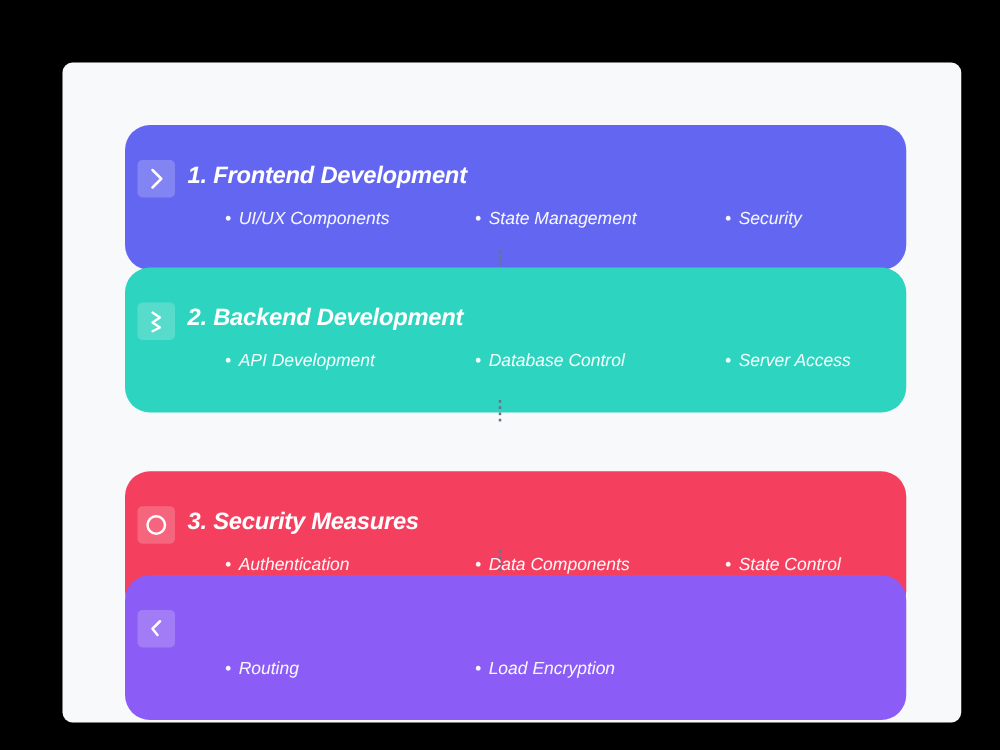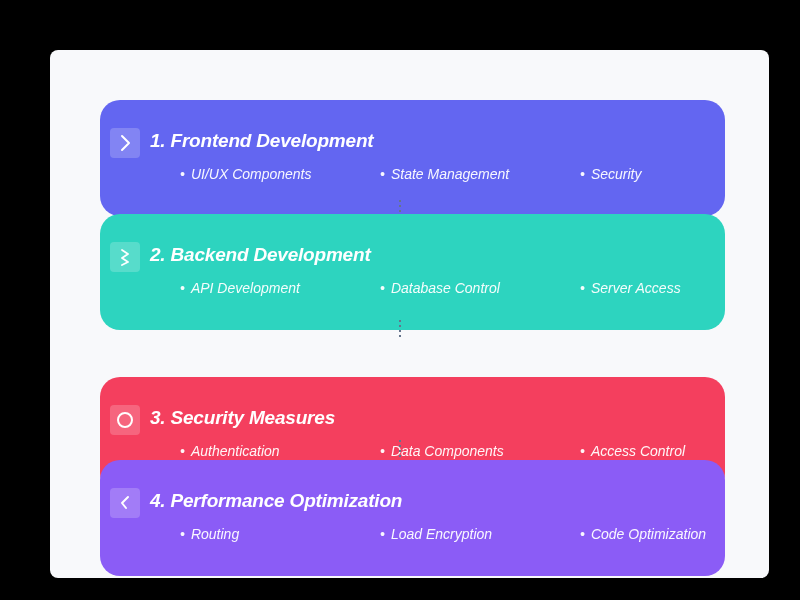--- a/index.html
+++ b/index.html
@@ -72,28 +72,26 @@
 
 <div class="section" style="top:340px;background:#f43f5e;margin-top:37px;">
   <div class="icon-box">
     <svg viewBox="0 0 22 22">
         <circle cx="11" cy="11" r="7" fill="none" stroke="#fff" stroke-width="2"></circle>
       </svg>
   </div>
   <div class="title">3. Security Measures</div>
   <div class="bullet b0">Authentication</div>
   <div class="bullet b1">Data Components</div>
-  <div class="bullet b2">Access Control</div>
+  <div class="bullet b2">State Control</div>
 </div>
 
 <div class="connector" style="top:440px;"></div>
 
 <div class="section" style="top:460px;background:#8b5cf6;">
   <div class="icon-box">
     <svg viewBox="0 0 22 22">
         <path d="M14 5 L8 11 L12 16" fill="none" stroke="#fff" stroke-width="2" stroke-linecap="round" stroke-linejoin="round"></path>
       </svg>
   </div>
-  <div class="title">4. Performance Optimization</div>
   <div class="bullet b0">Routing</div>
   <div class="bullet b1">Load Encryption</div>
-  <div class="bullet b2">Code Optimization</div>
 </div>
 
 </body></html>

